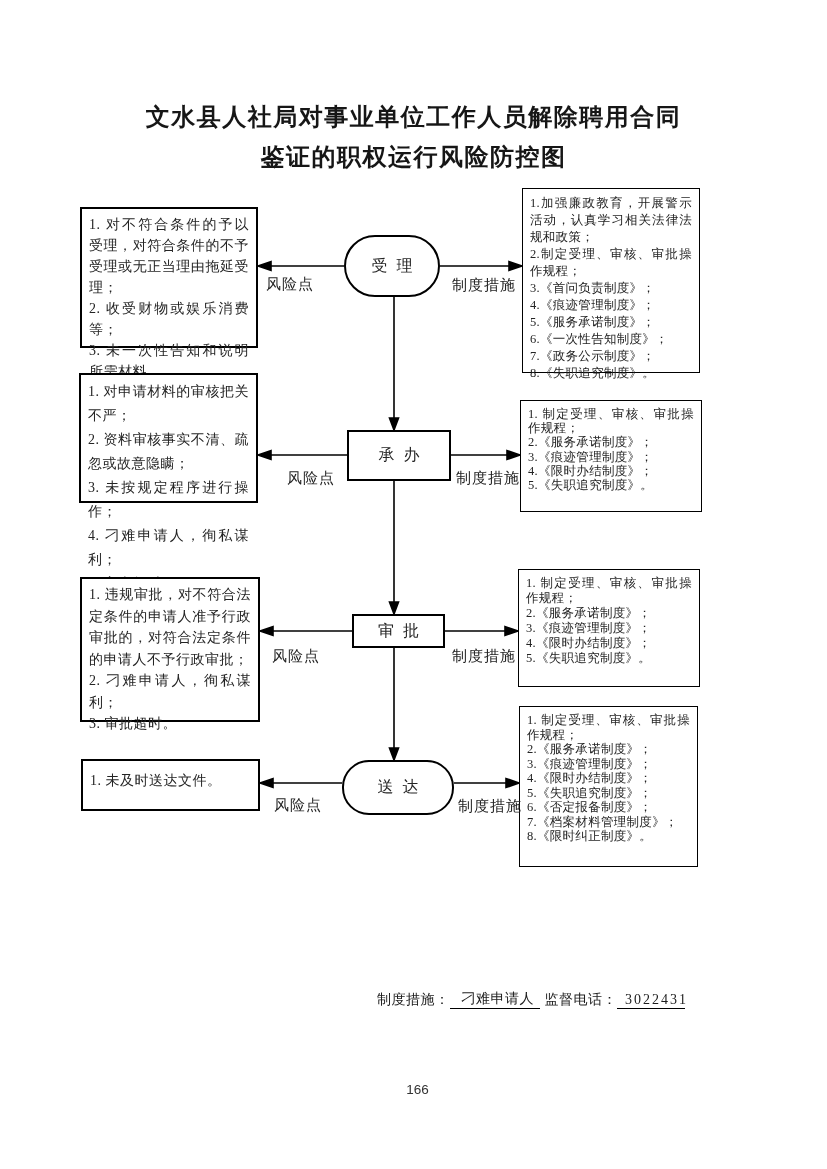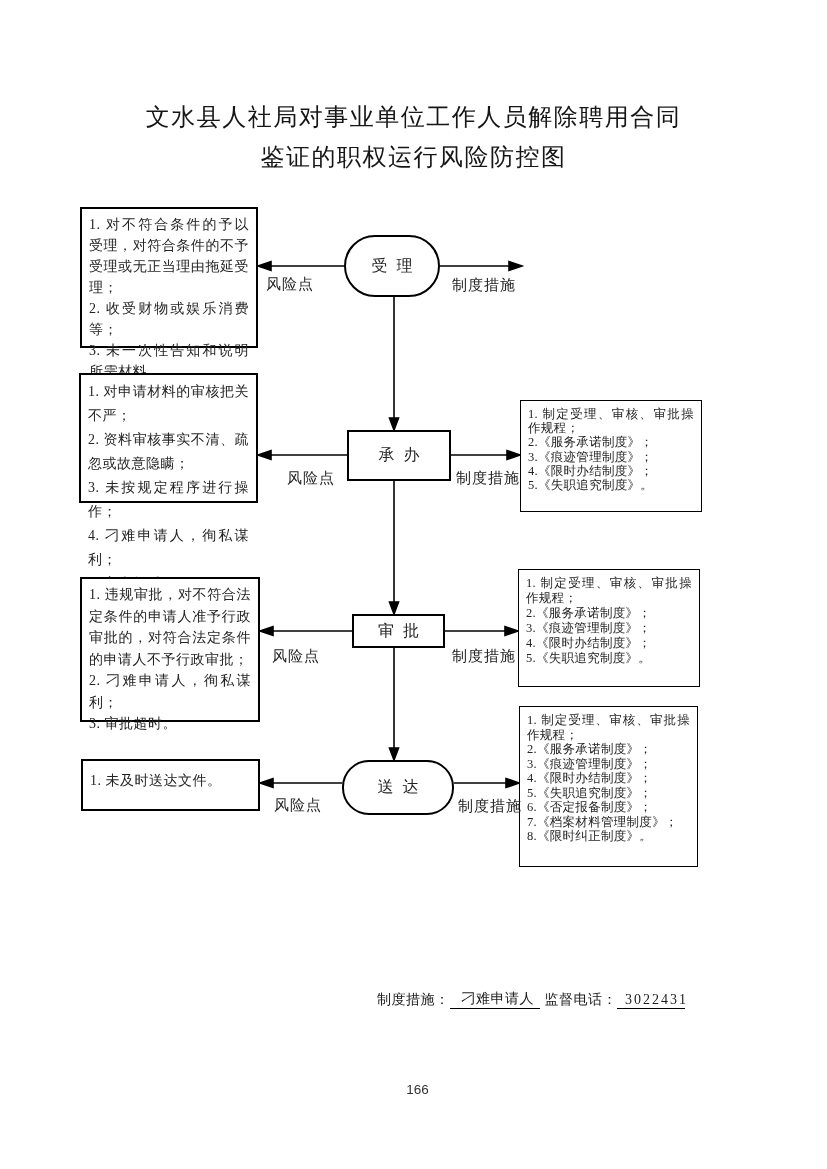--- a/index.html
+++ b/index.html
@@ -5,21 +5,21 @@
   * { margin:0; padding:0; box-sizing:border-box; }
   html,body { background:#ffffff; }
   .page {
     position:relative; width:827px; height:1169px; margin:0 auto;
     background:#ffffff; color:#1c1c1c; overflow:hidden;
     font-family:"Liberation Serif","DejaVu Serif",serif;
   }
   .title-line {
     position:absolute; left:0; right:0; text-align:center;
     font-family:"Liberation Sans","DejaVu Sans",sans-serif;
-    font-weight:normal; font-size:24px; letter-spacing:1.5px; color:#161616;
+    font-weight:bold; font-size:24px; letter-spacing:1.5px; color:#161616;
   }
   .title-l1 { top:101px; }
   .title-l2 { top:141px; }
 
   svg.connectors { position:absolute; left:0; top:0; pointer-events:none; }
 
   .box {
     position:absolute; background:#fff; color:#242424;
     white-space:pre-line; text-align:justify;
   }
@@ -131,20 +131,28 @@
   <div class="box left-box lb1">1. 对申请材料的审核把关不严；
 2. 资料审核事实不清、疏忽或故意隐瞒；
 3. 未按规定程序进行操作；
 4. 刁难申请人，徇私谋利；
 5. 审查超时。</div>
   <div class="box left-box lb2">1. 违规审批，对不符合法定条件的申请人准予行政审批的，对符合法定条件的申请人不予行政审批；
 2. 刁难申请人，徇私谋利；
 3. 审批超时。</div>
   <div class="box left-box lb3">1. 未及时送达文件。</div>
 
+  <div class="box right-box rb0">1.加强廉政教育，开展警示活动，认真学习相关法律法规和政策；
+2.制定受理、审核、审批操作规程；
+3.《首问负责制度》；
+4.《痕迹管理制度》；
+5.《服务承诺制度》；
+6.《一次性告知制度》；
+7.《政务公示制度》；
+8.《失职追究制度》。</div>
   <div class="box right-box rb1">1. 制定受理、审核、审批操作规程；
 2.《服务承诺制度》；
 3.《痕迹管理制度》；
 4.《限时办结制度》；
 5.《失职追究制度》。</div>
   <div class="box right-box rb2">1. 制定受理、审核、审批操作规程；
 2.《服务承诺制度》；
 3.《痕迹管理制度》；
 4.《限时办结制度》；
 5.《失职追究制度》。</div>

